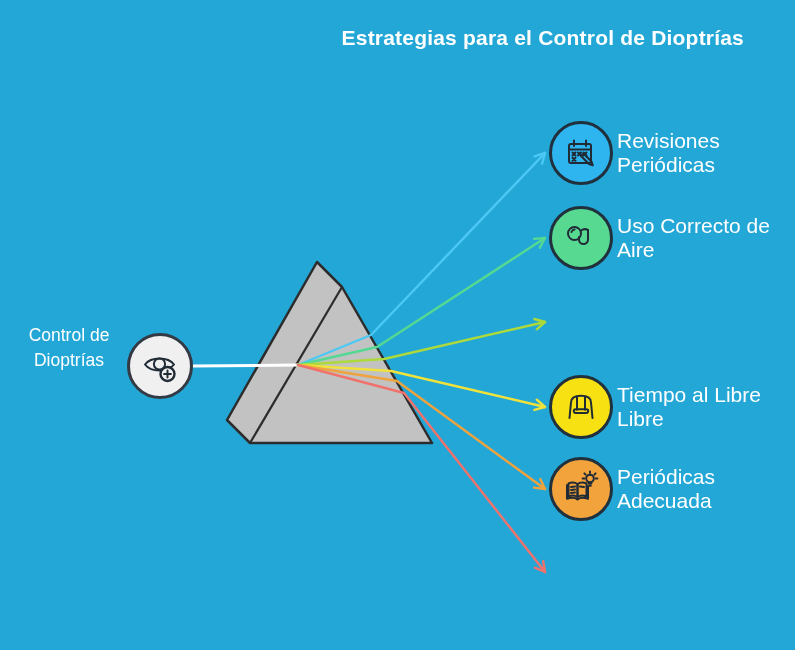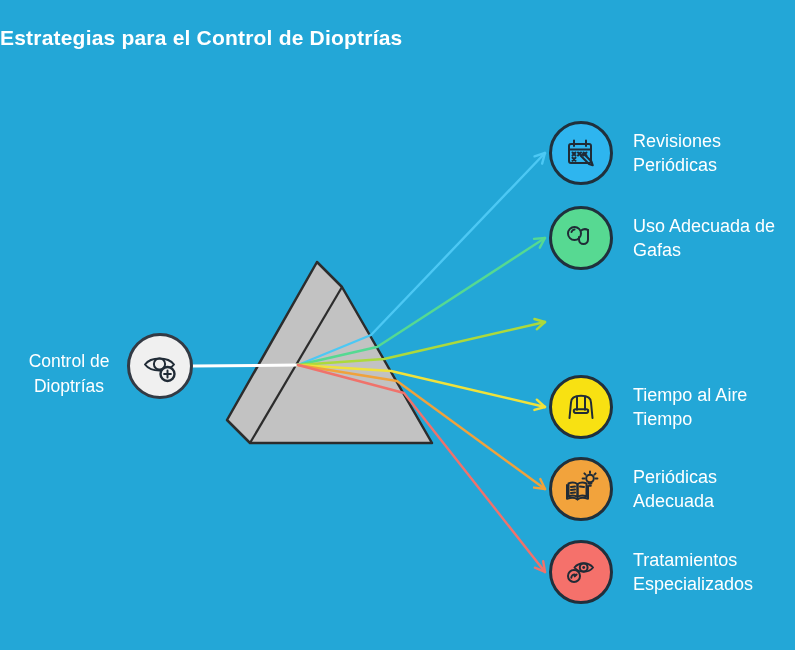--- a/index.html
+++ b/index.html
@@ -3,43 +3,43 @@
 <meta charset="utf-8">
 <style>
   html,body{margin:0;padding:0;}
   .stage{
     position:relative;width:795px;height:650px;overflow:hidden;
     background:var(--bg,#23A7D7);
     font-family:"Liberation Sans",sans-serif;
     -webkit-font-smoothing:antialiased;
   }
   .title{
-    position:absolute;top:24px;left:0;width:744px;text-align:left;
+    position:absolute;top:24px;left:0;width:744px;text-align:right;
     color:var(--title-color,#fff);font-size:21px;font-weight:bold;line-height:27px;
     letter-spacing:.2px;
   }
   #diagram-svg{position:absolute;left:0;top:0;width:795px;height:650px;}
   .source-label{
-    position:absolute;top:349px;left:17px;width:104px;text-align:center;
+    position:absolute;top:323px;left:17px;width:104px;text-align:center;
     color:var(--label-color,#fff);font-size:17.5px;line-height:25px;font-weight:500;
   }
   .source-circle{
     position:absolute;left:127px;top:333px;width:60px;height:60px;border-radius:50%;
     border:3px solid #333A44;background:var(--source-fill,#F0F0F0);
     display:flex;align-items:center;justify-content:center;
   }
   .item{position:absolute;left:549px;display:flex;align-items:center;height:64px;}
   .circle{
     width:58px;height:58px;border-radius:50%;flex:0 0 auto;
     border:3px solid var(--circle-border,#20303C);
     display:flex;align-items:center;justify-content:center;
   }
   .item-label{
-    margin-left:20px;width:156px;color:var(--label-color,#fff);
-    font-size:18px;line-height:24px;font-weight:500;
+    margin-left:4px;width:156px;color:var(--label-color,#fff);
+    font-size:21px;line-height:24px;font-weight:500;
   }
   .icon svg{display:block;}
   .ink{stroke:var(--ink,#202B36);fill:none;stroke-width:2;stroke-linecap:round;stroke-linejoin:round;}
   .ink-fill{fill:var(--ink,#202B36);stroke:none;}
 </style>
 </head>
 <body>
 
 <div class="stage">
 
@@ -102,62 +102,48 @@
     <div class="circle" style="background: rgb(87, 217, 146);">
       <span class="icon">
         <svg width="38" height="38" viewBox="0 0 38 38">
           <circle class="ink" cx="12.5" cy="14.5" r="6.5"></circle>
           <path class="ink" stroke-width="1.6" d="M9.5,13 a3.5,3.5 0 0 1 3,-2.4"></path>
           <path class="ink" d="M19,11.5 Q22.5,9 26,11"></path>
           <path class="ink" d="M26,11 L26,20.5 A4.5,4.5 0 0 1 17,20.5 L17,18"></path>
         </svg>
       </span>
     </div>
-    <div class="item-label">Uso Adecuada de Gafas</div>
+    <div class="item-label">Uso Correcto de Aire</div>
   </div>
 
 
   <div class="item" style="top:375px">
     <div class="circle" style="background: rgb(248, 225, 18);">
       <span class="icon">
         <svg width="38" height="38" viewBox="0 0 38 38">
           <path class="ink" d="M7.5,30 L9,14.5 Q9,7.8 19,7.8 Q29,7.8 29,14.5 L30.5,30"></path>
           <path class="ink" d="M15,9 L15,21.8 M23,9 L23,21.8"></path>
           <rect class="ink" x="11.8" y="21.3" width="14.4" height="3.6" rx="1.8"></rect>
         </svg>
       </span>
     </div>
-    <div class="item-label">Tiempo al Aire Tiempo</div>
+    <div class="item-label">Tiempo al Libre Libre</div>
   </div>
 
   <div class="item" style="top:457px">
     <div class="circle" style="background: rgb(242, 163, 60);">
       <span class="icon">
         <svg width="38" height="38" viewBox="0 0 38 38">
           <path class="ink" d="M6.5,13.5 Q11.5,11.5 15.5,14 L15.5,27 Q11.5,24.5 6.5,26.5 Z"></path>
           <path class="ink" d="M24.5,13.5 Q19.5,11.5 15.5,14 L15.5,27 Q19.5,24.5 24.5,26.5 Z"></path>
           <path class="ink" stroke-width="1.6" d="M9,17 L13,16.6 M9,20 L13,19.6 M9,23 L13,22.6 M18,16.6 L22,17"></path>
           <path class="ink" d="M5,15 L5,28.8 Q12,26.6 15.5,29.6 Q19,26.6 26,28.8 L26,16"></path>
           <circle class="ink" cx="28" cy="8.5" r="3.8"></circle>
           <path class="ink" stroke-width="1.7" d="M26.6,13.5 L29.4,13.5 M27.2,15.7 L28.8,15.7"></path>
           <path class="ink" stroke-width="1.7" d="M28,3 L28,1.4 M23.6,4.6 L22.4,3.4 M32.4,4.6 L33.6,3.4 M22.4,8.5 L20.6,8.5 M33.6,8.5 L35.4,8.5"></path>
         </svg>
       </span>
     </div>
     <div class="item-label">Periódicas Adecuada</div>
   </div>
 
-  <div class="item" style="top:540px">
-    <div class="circle" style="background: rgb(245, 113, 107);">
-      <span class="icon">
-        <svg width="38" height="38" viewBox="0 0 38 38">
-          <path class="ink" d="M12.5,14.5 C17,8.8 26.5,8.8 31,14.5 C26.5,20.2 17,20.2 12.5,14.5 Z"></path>
-          <circle class="ink" cx="21.7" cy="14.5" r="3.9"></circle>
-          <circle class="ink-fill" cx="21.7" cy="14.5" r="1.4"></circle>
-          <circle class="ink" cx="12" cy="23" r="6"></circle>
-          <path class="ink" stroke-width="1.7" d="M9.3,24.8 a3.4,3.4 0 0 1 3.4,-3.4 M12.7,23.4 L14.6,21.5"></path>
-        </svg>
-      </span>
-    </div>
-    <div class="item-label">Tratamientos Especializados</div>
-  </div>
 
 </div>
 
 </body></html>

